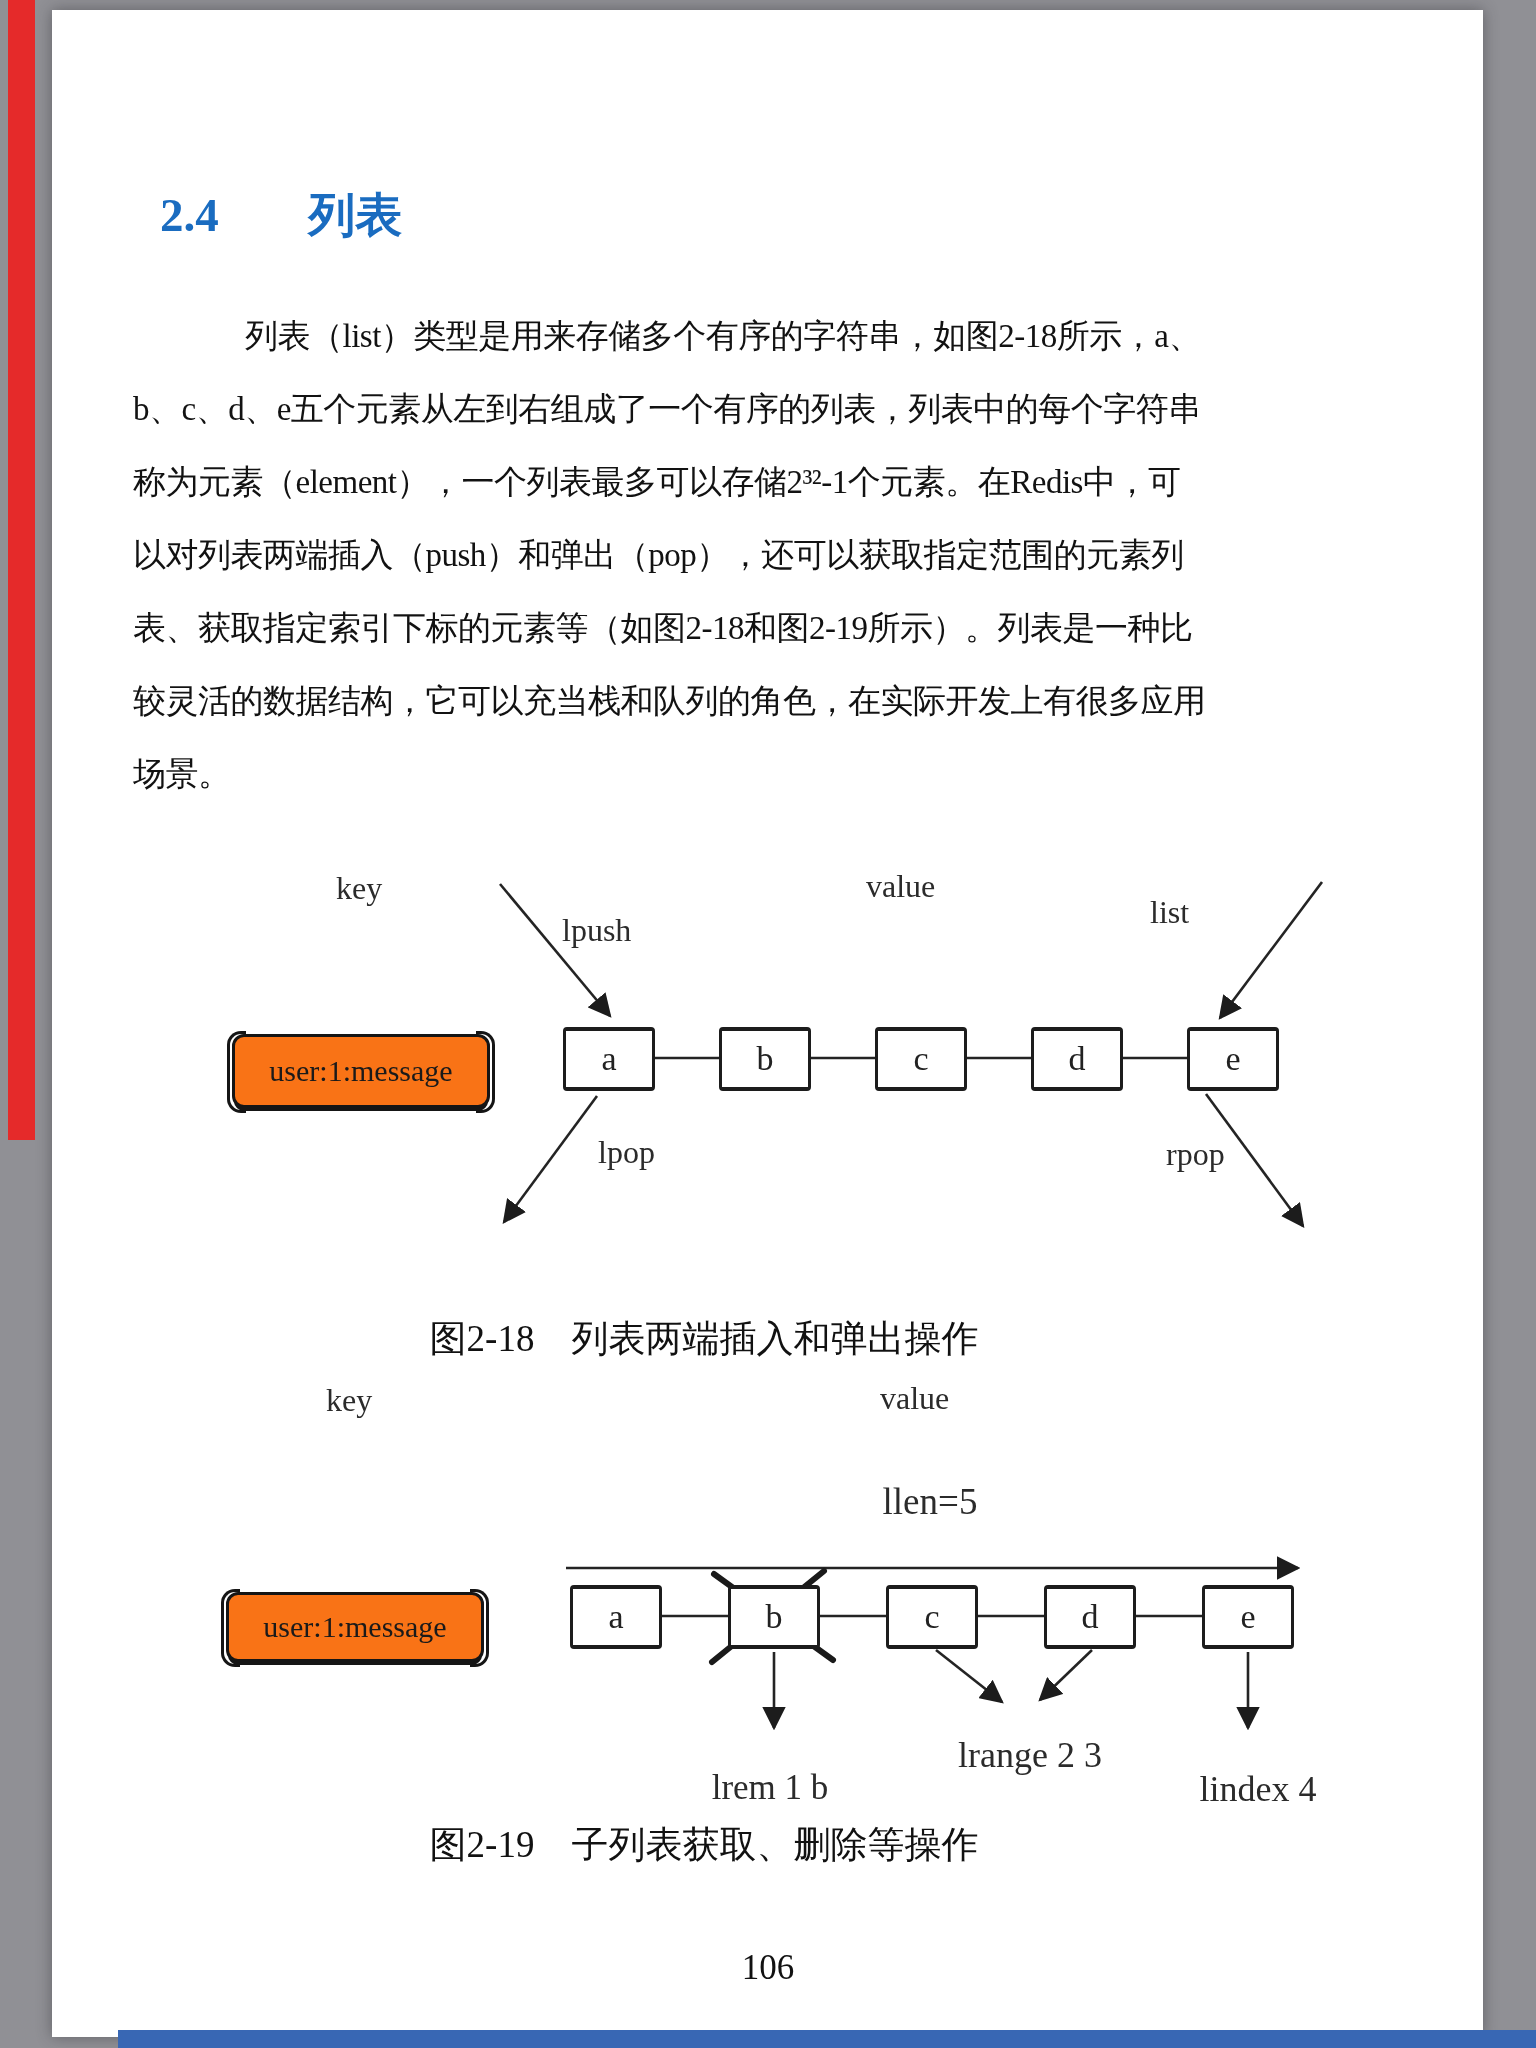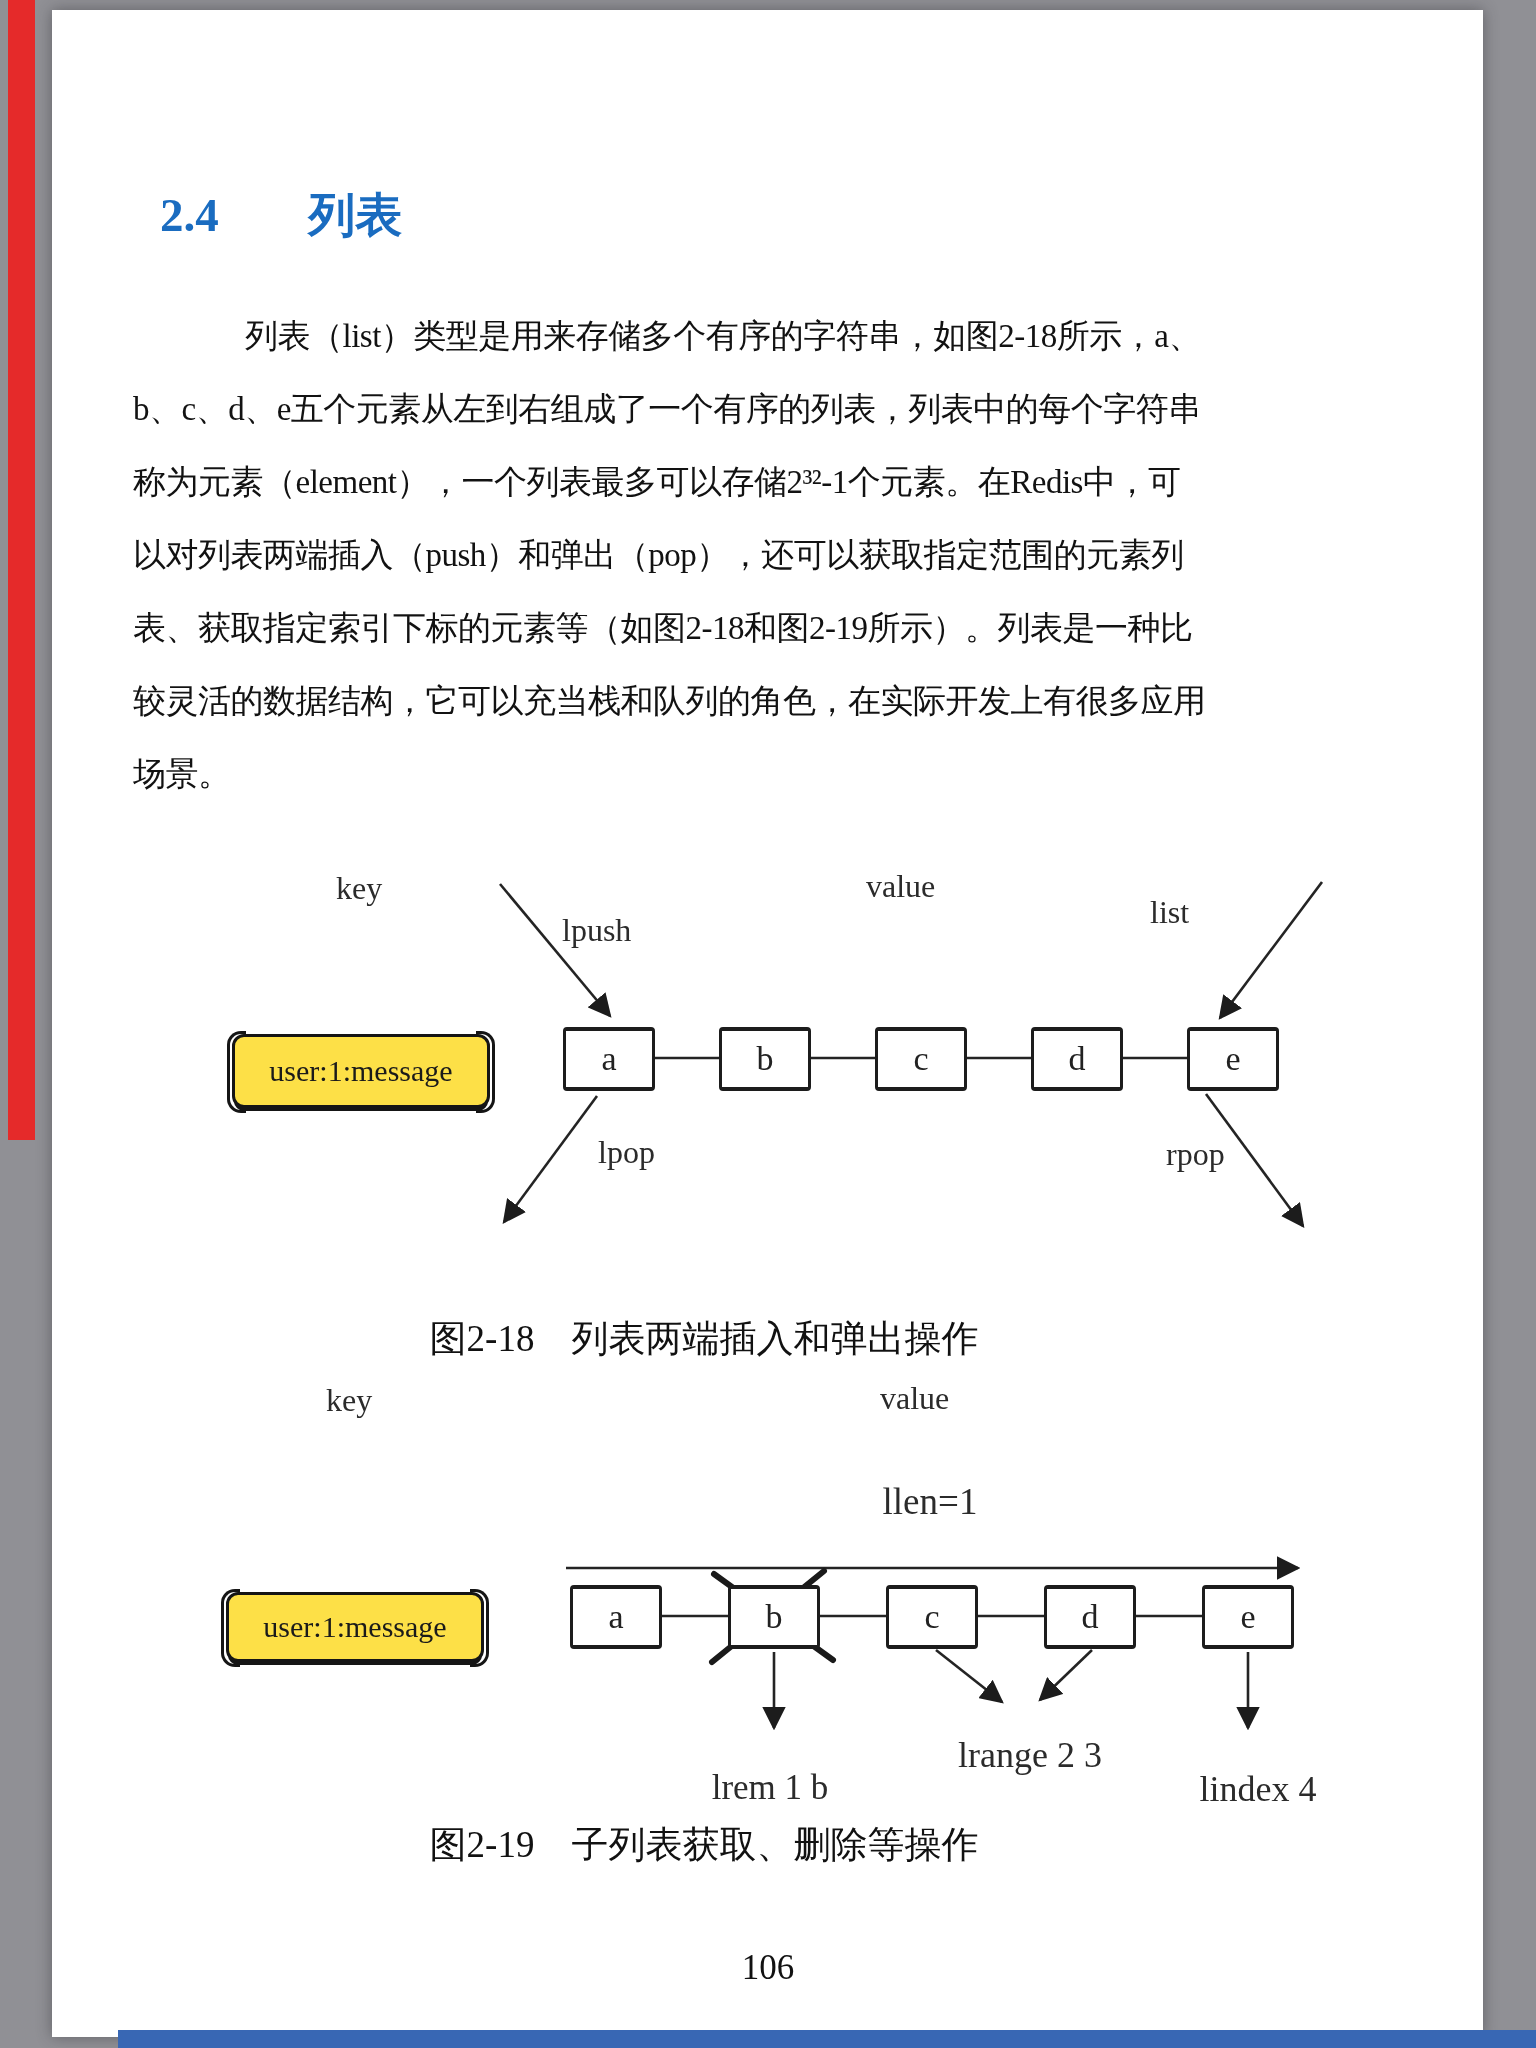--- a/index.html
+++ b/index.html
@@ -34,21 +34,21 @@
   .big-label{font-size:37px;}
   .center-label{text-align:center;}
   .elem-box{
     position:absolute;width:86px;height:56px;background:#fff;
     border:3px solid #1c1c1c;border-radius:4px;
     border-top-width:4px;border-bottom-width:4px;
     font-size:34px;color:#222;display:flex;align-items:center;justify-content:center;
     z-index:3;
   }
   .key-box{
-    position:absolute;background:#fde047;
+    position:absolute;background:#f97316;
     border:3px solid #151515;border-radius:12px;
     box-shadow:0 5px 0 -2px #151515;
     font-size:30px;color:#1a1a1a;
     display:flex;align-items:center;justify-content:center;
     z-index:3;
   }
   .key-box:before,.key-box:after{
     content:"";position:absolute;top:-6px;bottom:-8px;width:16px;
     border:3px solid #151515;
   }
@@ -100,21 +100,21 @@
 <div class="elem-box" style="left:563px;top:1027px;">a</div>
 <div class="elem-box" style="left:719px;top:1027px;">b</div>
 <div class="elem-box" style="left:875px;top:1027px;">c</div>
 <div class="elem-box" style="left:1031px;top:1027px;">d</div>
 <div class="elem-box" style="left:1187px;top:1027px;">e</div>
 
 <div class="caption" style="top:1314px;">图2-18　列表两端插入和弹出操作</div>
 
 <div class="diag-label" style="left:326px;top:1382px;">key</div>
 <div class="diag-label" style="left:880px;top:1380px;">value</div>
-<div class="diag-label big-label center-label" style="left:830px;top:1480px;width:200px;">llen=1</div>
+<div class="diag-label big-label center-label" style="left:830px;top:1480px;width:200px;">llen=5</div>
 
 <div class="key-box" style="left:226px;top:1592px;width:252px;height:64px;">user:1:message</div>
 
 <div class="elem-box" style="left:570px;top:1585px;">a</div>
 <div class="elem-box" style="left:728px;top:1585px;">b</div>
 <div class="elem-box" style="left:886px;top:1585px;">c</div>
 <div class="elem-box" style="left:1044px;top:1585px;">d</div>
 <div class="elem-box" style="left:1202px;top:1585px;">e</div>
 
 <div class="diag-label big-label center-label" style="left:910px;top:1734px;width:240px;font-size:36px;">lrange 2 3</div>

